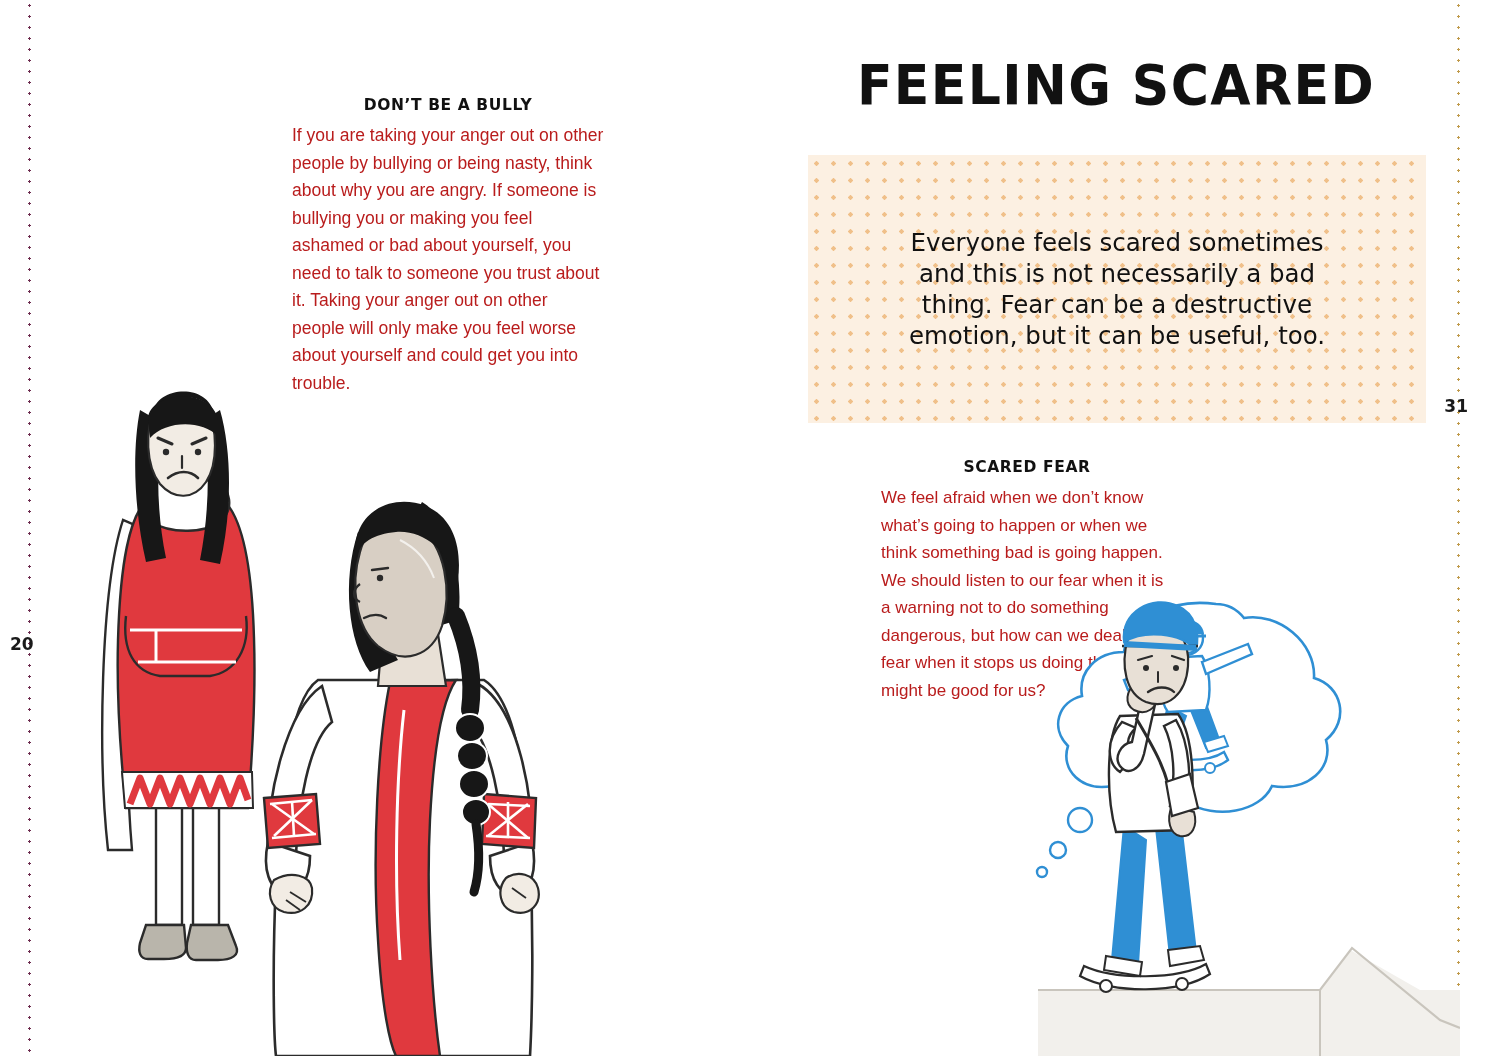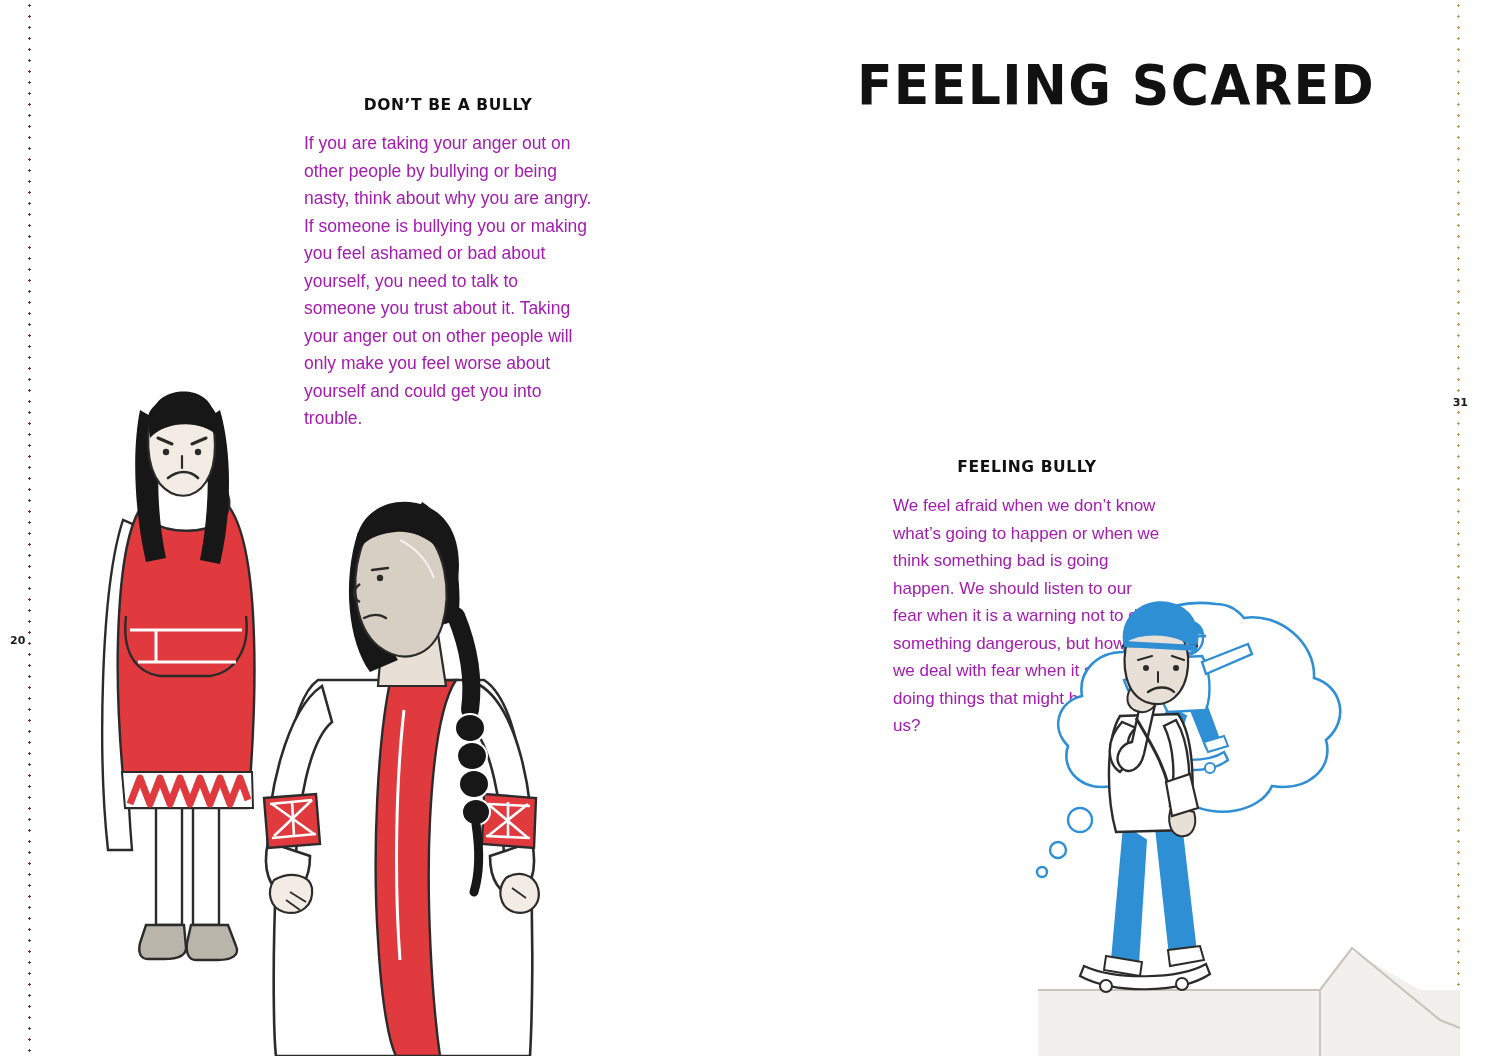--- a/index.html
+++ b/index.html
@@ -37,41 +37,41 @@
     width: 3px;
     height: 1056px;
     background-image: radial-gradient(circle, #c09a4a 1.2px, rgba(255,255,255,0) 1.4px);
     background-size: 3px 11px;
     background-repeat: repeat-y;
   }
   .folio {
     position: absolute;
     font-family: "DejaVu Sans", sans-serif;
     font-weight: bold;
-    font-size: 11px;
+    font-size: 17px;
     color: #1a1a1a;
   }
   .folio.left  { left: 10px;  top: 634px; }
   .folio.right { right: 20px; top: 396px; }
 
   
   .kicker {
     font-family: "DejaVu Sans", sans-serif;
     font-weight: bold;
     font-size: 15.5px;
     letter-spacing: 0.6px;
     color: #111111;
     margin: 0 0 8px 0;
   }
   .body-copy {
     font-family: "Liberation Sans", sans-serif;
     font-size: 17.5px;
     line-height: 27.5px;
-    color: #a21caf;
-    margin: 16px;
+    color: #b91c1c;
+    margin: 4px;
   }
 
   #bully-block {
     position: absolute;
     left: 288px;
     top: 96px;
     width: 320px;
   }
   #bully-block .kicker { text-align: center; }
 
@@ -247,23 +247,26 @@
         <ellipse cx="412" cy="376" rx="15" ry="14"></ellipse>
         <ellipse cx="414" cy="404" rx="15" ry="14"></ellipse>
         <ellipse cx="416" cy="432" rx="14" ry="13"></ellipse>
       </g>
       <path d="M416 444 C420 470 420 492 414 512" stroke="#171717" stroke-width="9" fill="none" stroke-linecap="round"></path>
     </g>
   </svg>
 
   <div id="chapter-title">FEELING SCARED</div>
 
+  <div id="intro-panel">
+    <p>Everyone feels scared sometimes and this is not necessarily a bad thing. Fear can be a destructive emotion, but it can be useful, too.</p>
+  </div>
 
   <div id="fear-block">
-    <h2 class="kicker">FEELING BULLY</h2>
+    <h2 class="kicker">SCARED FEAR</h2>
     <p class="body-copy">We feel afraid when we don’t know what’s going to happen or when we think something bad is going happen. We should listen to our fear when it is a warning not to do something dangerous, but how can we deal with fear when it stops us doing things that might be good for us?</p>
   </div>
 
   <svg class="art" id="art-right" viewBox="0 0 440 536">
     <g fill="none">
 
       <path d="M18 470 L300 470 L330 430 L400 470 L440 470 L440 536 L18 536 Z" fill="#f2f0ec"></path>
       <path d="M18 470 L300 470 L332 428 L420 500 L440 508" stroke="#c9c5bd" stroke-width="2.2" fill="none"></path>
       <path d="M300 470 L300 536" stroke="#c9c5bd" stroke-width="2"></path>
 

